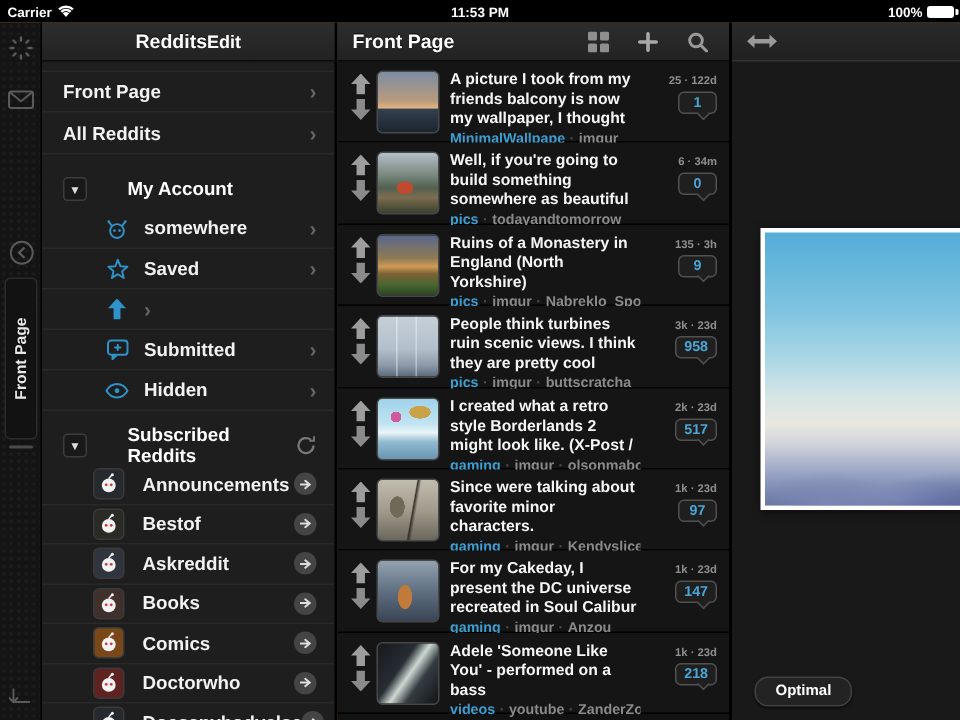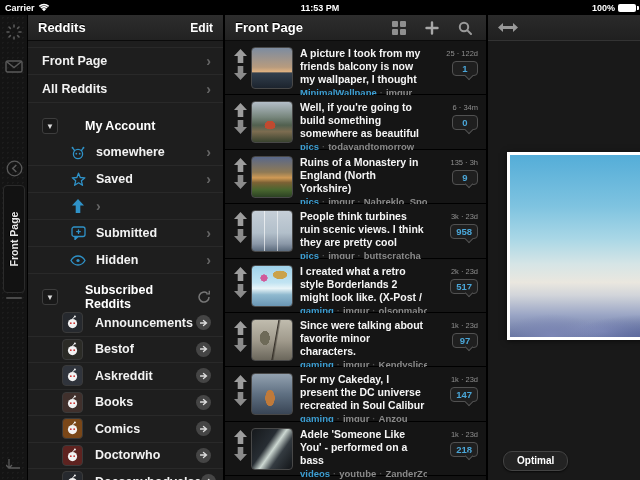--- a/index.html
+++ b/index.html
@@ -29,21 +29,21 @@
   .dock-tab span { transform:rotate(-90deg); white-space:nowrap; color:#e8e8e8; font-size:10.5px; font-weight:bold; text-shadow:0 -1px 0 #000; }
   .dock-underline { position:absolute; left:6px; top:282px; width:16px; height:2px; background:#4a4a4a; border-radius:1px; }
 
   
   .col-header { height:26px; background:linear-gradient(#2d2d2d,#222); border-bottom:1px solid #0b0b0b;
     display:flex; align-items:center; padding:0 10px; flex:none; }
   .col-header .title { color:#fff; font-size:13px; font-weight:bold; text-shadow:0 -1px 0 #000; }
 
   
   .sidebar { position:relative; width:197px; height:100%; background:#1e1e1e; border-right:2px solid #000; flex:none; display:flex; flex-direction:column; }
-  .sidebar .col-header { justify-content:space-between; }
+  .sidebar .col-header { justify-content:center; }
   .edit-btn { color:#fff; font-size:12px; font-weight:bold; }
   .side-list { overflow:hidden; height:100%; }
   .side-row { display:flex; align-items:center; padding:0 12px 0 14px; border-bottom:1px solid rgba(255,255,255,0.05); }
   .top-row { height:28px; }
   .top-row:first-child { margin-top:6px; border-top:1px solid rgba(255,255,255,0.05); }
   .row-label { color:#f2f2f2; font-size:12.5px; font-weight:bold; flex:1; }
   .chevron { color:#666; font-size:14px; font-weight:bold; line-height:1; }
   .section-head { display:flex; align-items:center; gap:10px; height:26px; padding:0 12px 0 14px; margin-top:10px; }
   .collapse-box { width:16px; height:16px; border:1px solid #3d3d3d; border-radius:3px; background:#191919;
     color:#dcdcdc; font-size:8px; display:flex; align-items:center; justify-content:center; flex:none; }
@@ -63,21 +63,21 @@
   .header-icons { display:flex; align-items:center; gap:19px; padding-right:4px; }
   .post { display:flex; height:54.4px; padding:6px 5px 0 6px; border-bottom:1px solid #000; background:#151515; position:relative; }
   .vote-col { width:18px; display:flex; flex-direction:column; align-items:center; gap:3px; padding-top:2px; flex:none; }
   .thumb { width:42px; height:42px; border-radius:4px; border:1px solid #484848; margin:0 7px 0 2px; flex:none; }
   .post-body { flex:1; min-width:0; padding-right:4px; }
   .post-title { color:#f5f5f5; font-size:10.5px; font-weight:bold; line-height:13px; max-height:39px; overflow:hidden; }
   .post-meta { margin-top:1px; font-size:9.5px; font-weight:bold; color:#8a8a8a; white-space:nowrap; overflow:hidden; }
   .post-meta .sub { color:#3d9ed2; }
   .post-meta .sep { color:#4e4e4e; padding:0 3px; }
   .badge-col { width:50px; flex:none; display:flex; flex-direction:column; align-items:flex-end; padding:2px 3px 0 0; }
-  .score { color:#8f8f8f; font-size:7.5px; font-weight:normal; letter-spacing:0; }
+  .score { color:#8f8f8f; font-size:7.5px; font-weight:bold; letter-spacing:0; }
   .bubble { position:relative; margin-top:3px; min-width:26px; padding:1px 5px; text-align:center;
     background:#1f1f1f; border:1px solid #515151; border-radius:4px; color:#4aa6d8; font-size:9.5px; font-weight:bold; }
   .bubble::after { content:''; position:absolute; right:5px; bottom:-3.5px; width:5px; height:5px; background:#1f1f1f;
     border-right:1px solid #515151; border-bottom:1px solid #515151; transform:rotate(45deg); }
 
   
   .thumb-0 { background:linear-gradient(180deg,#7d8ca0 0%,#b79b7e 48%,#e2b381 60%,#33404e 62%,#1c242e 100%); }
   .thumb-1 { background:radial-gradient(9px 7px at 45% 58%, #c04a30 60%, rgba(0,0,0,0) 62%),
              linear-gradient(180deg,#b4bec8 0%,#77867c 38%,#51604f 58%,#7c6c50 74%,#39432f 100%); }
   .thumb-2 { background:linear-gradient(180deg,#59688a 0%,#8f7a55 38%,#d09a55 52%,#7b6135 64%,#49662f 82%,#2c4224 100%); }

